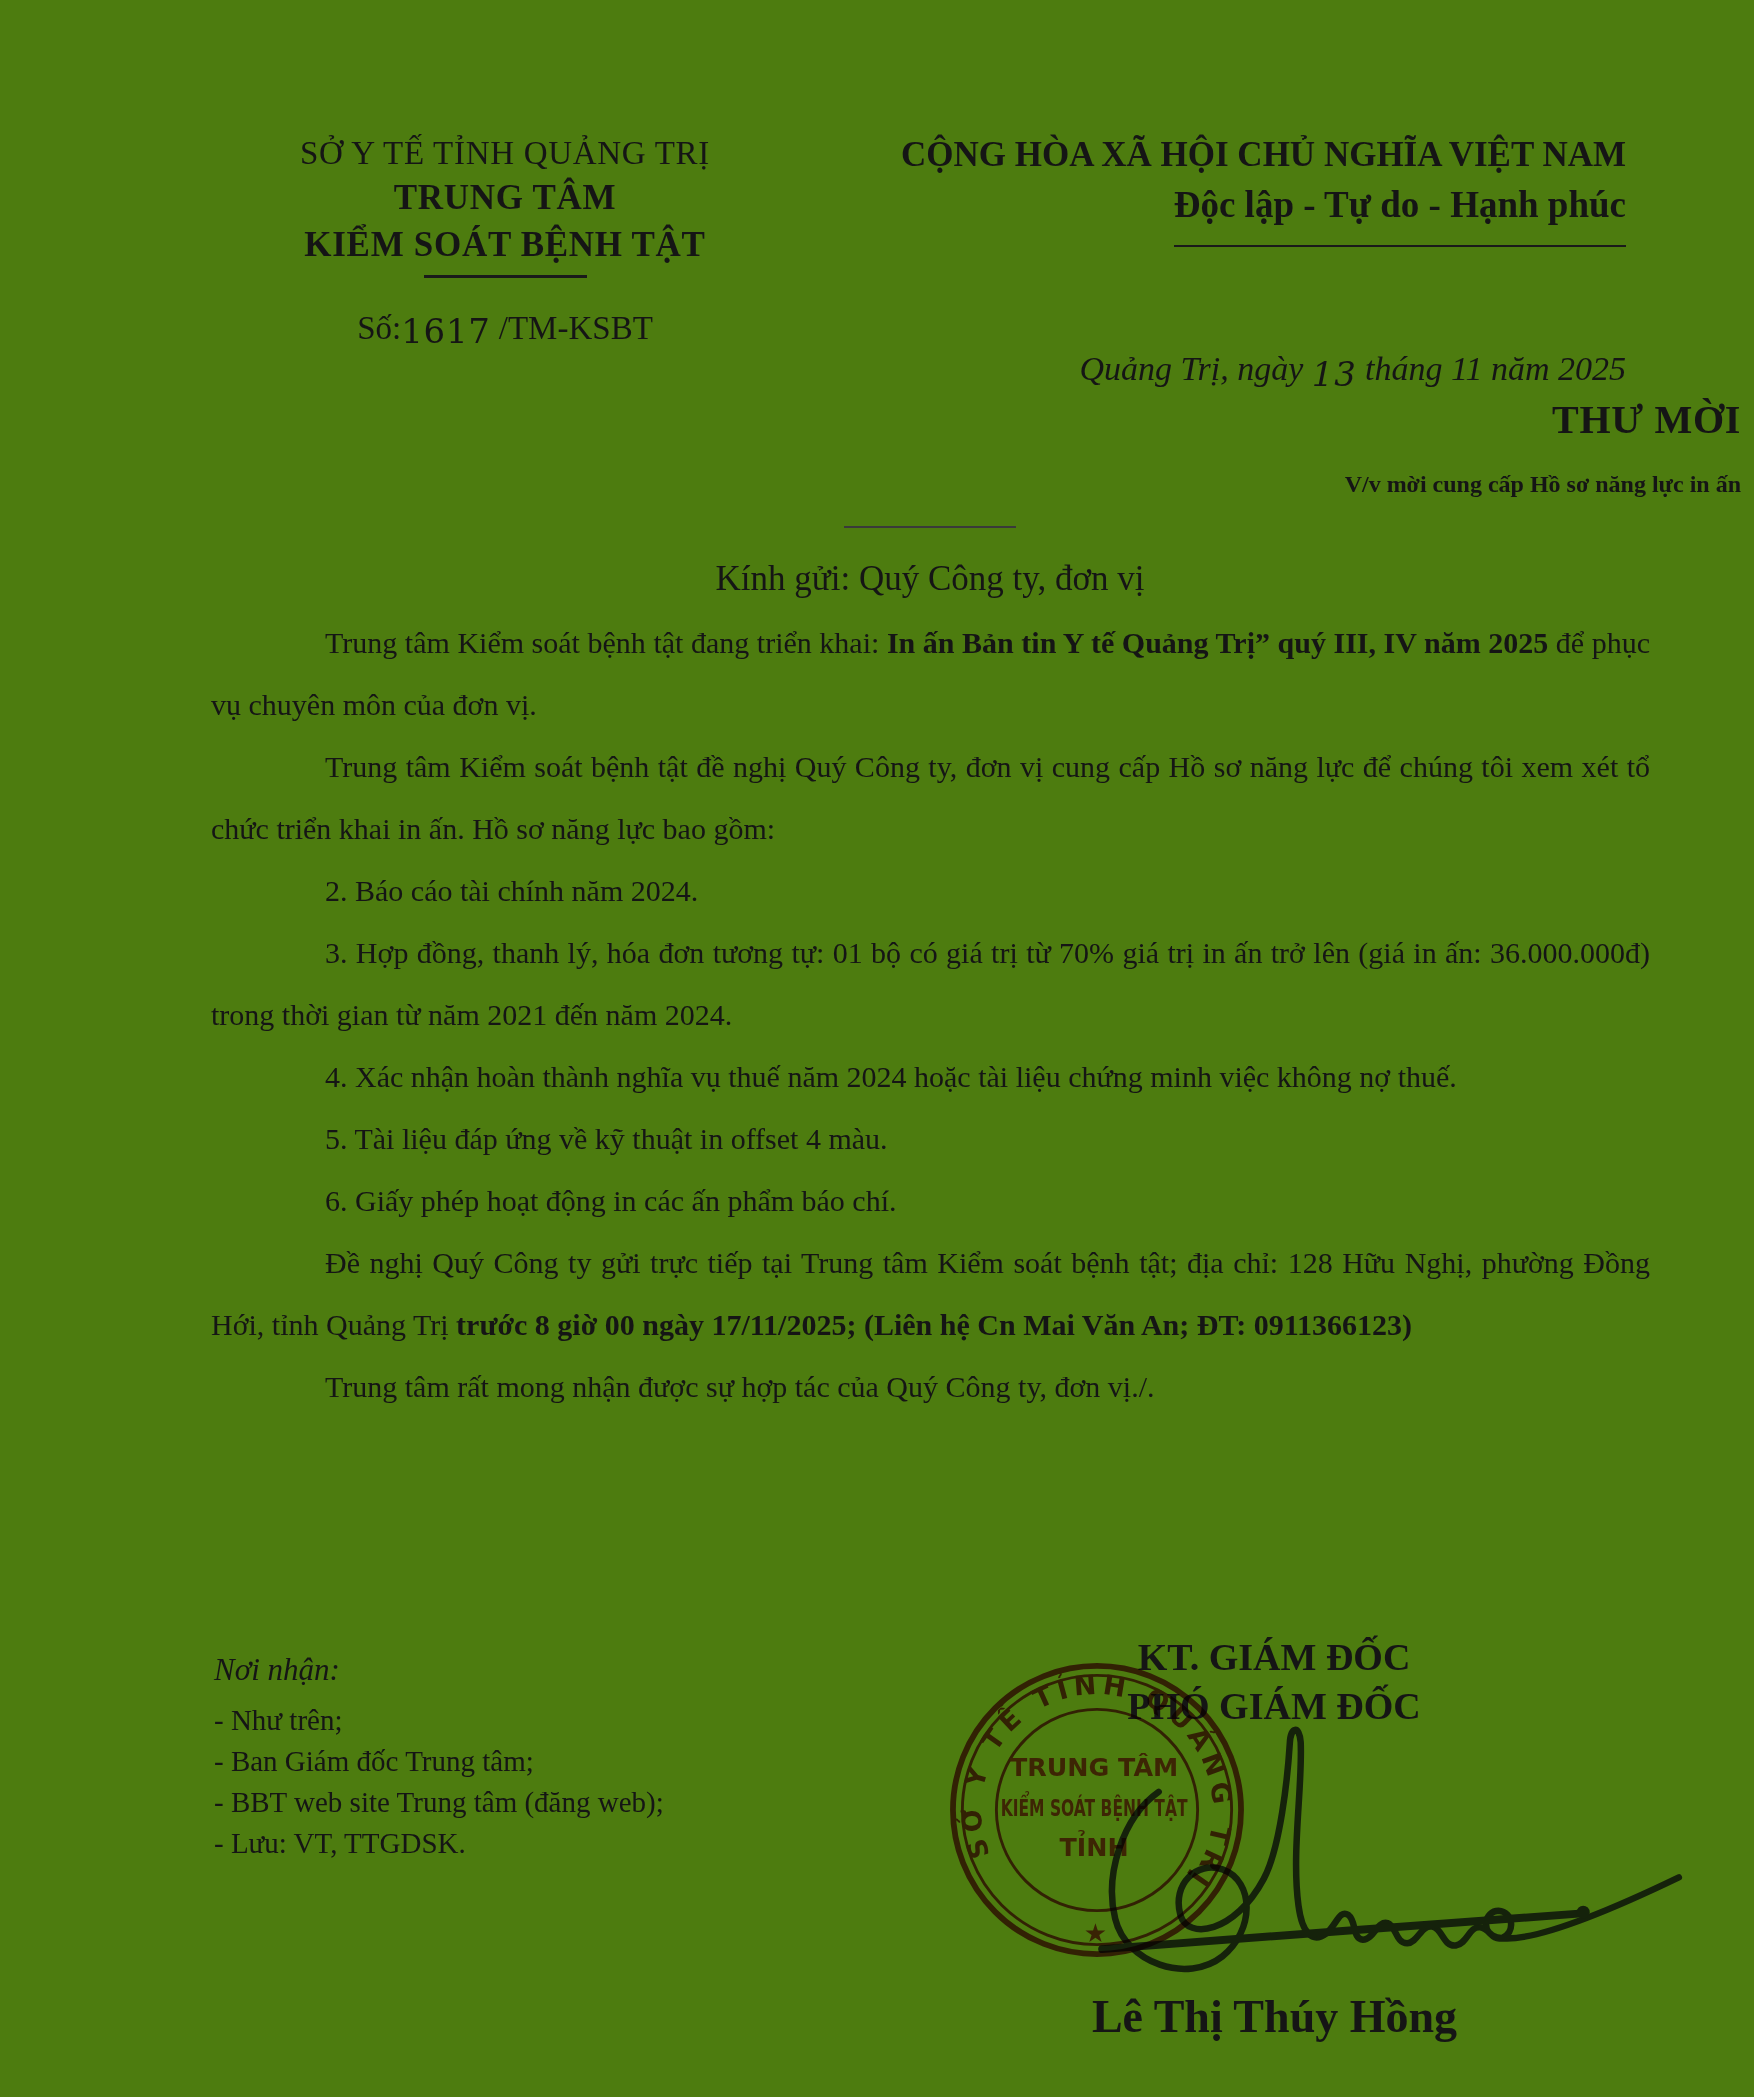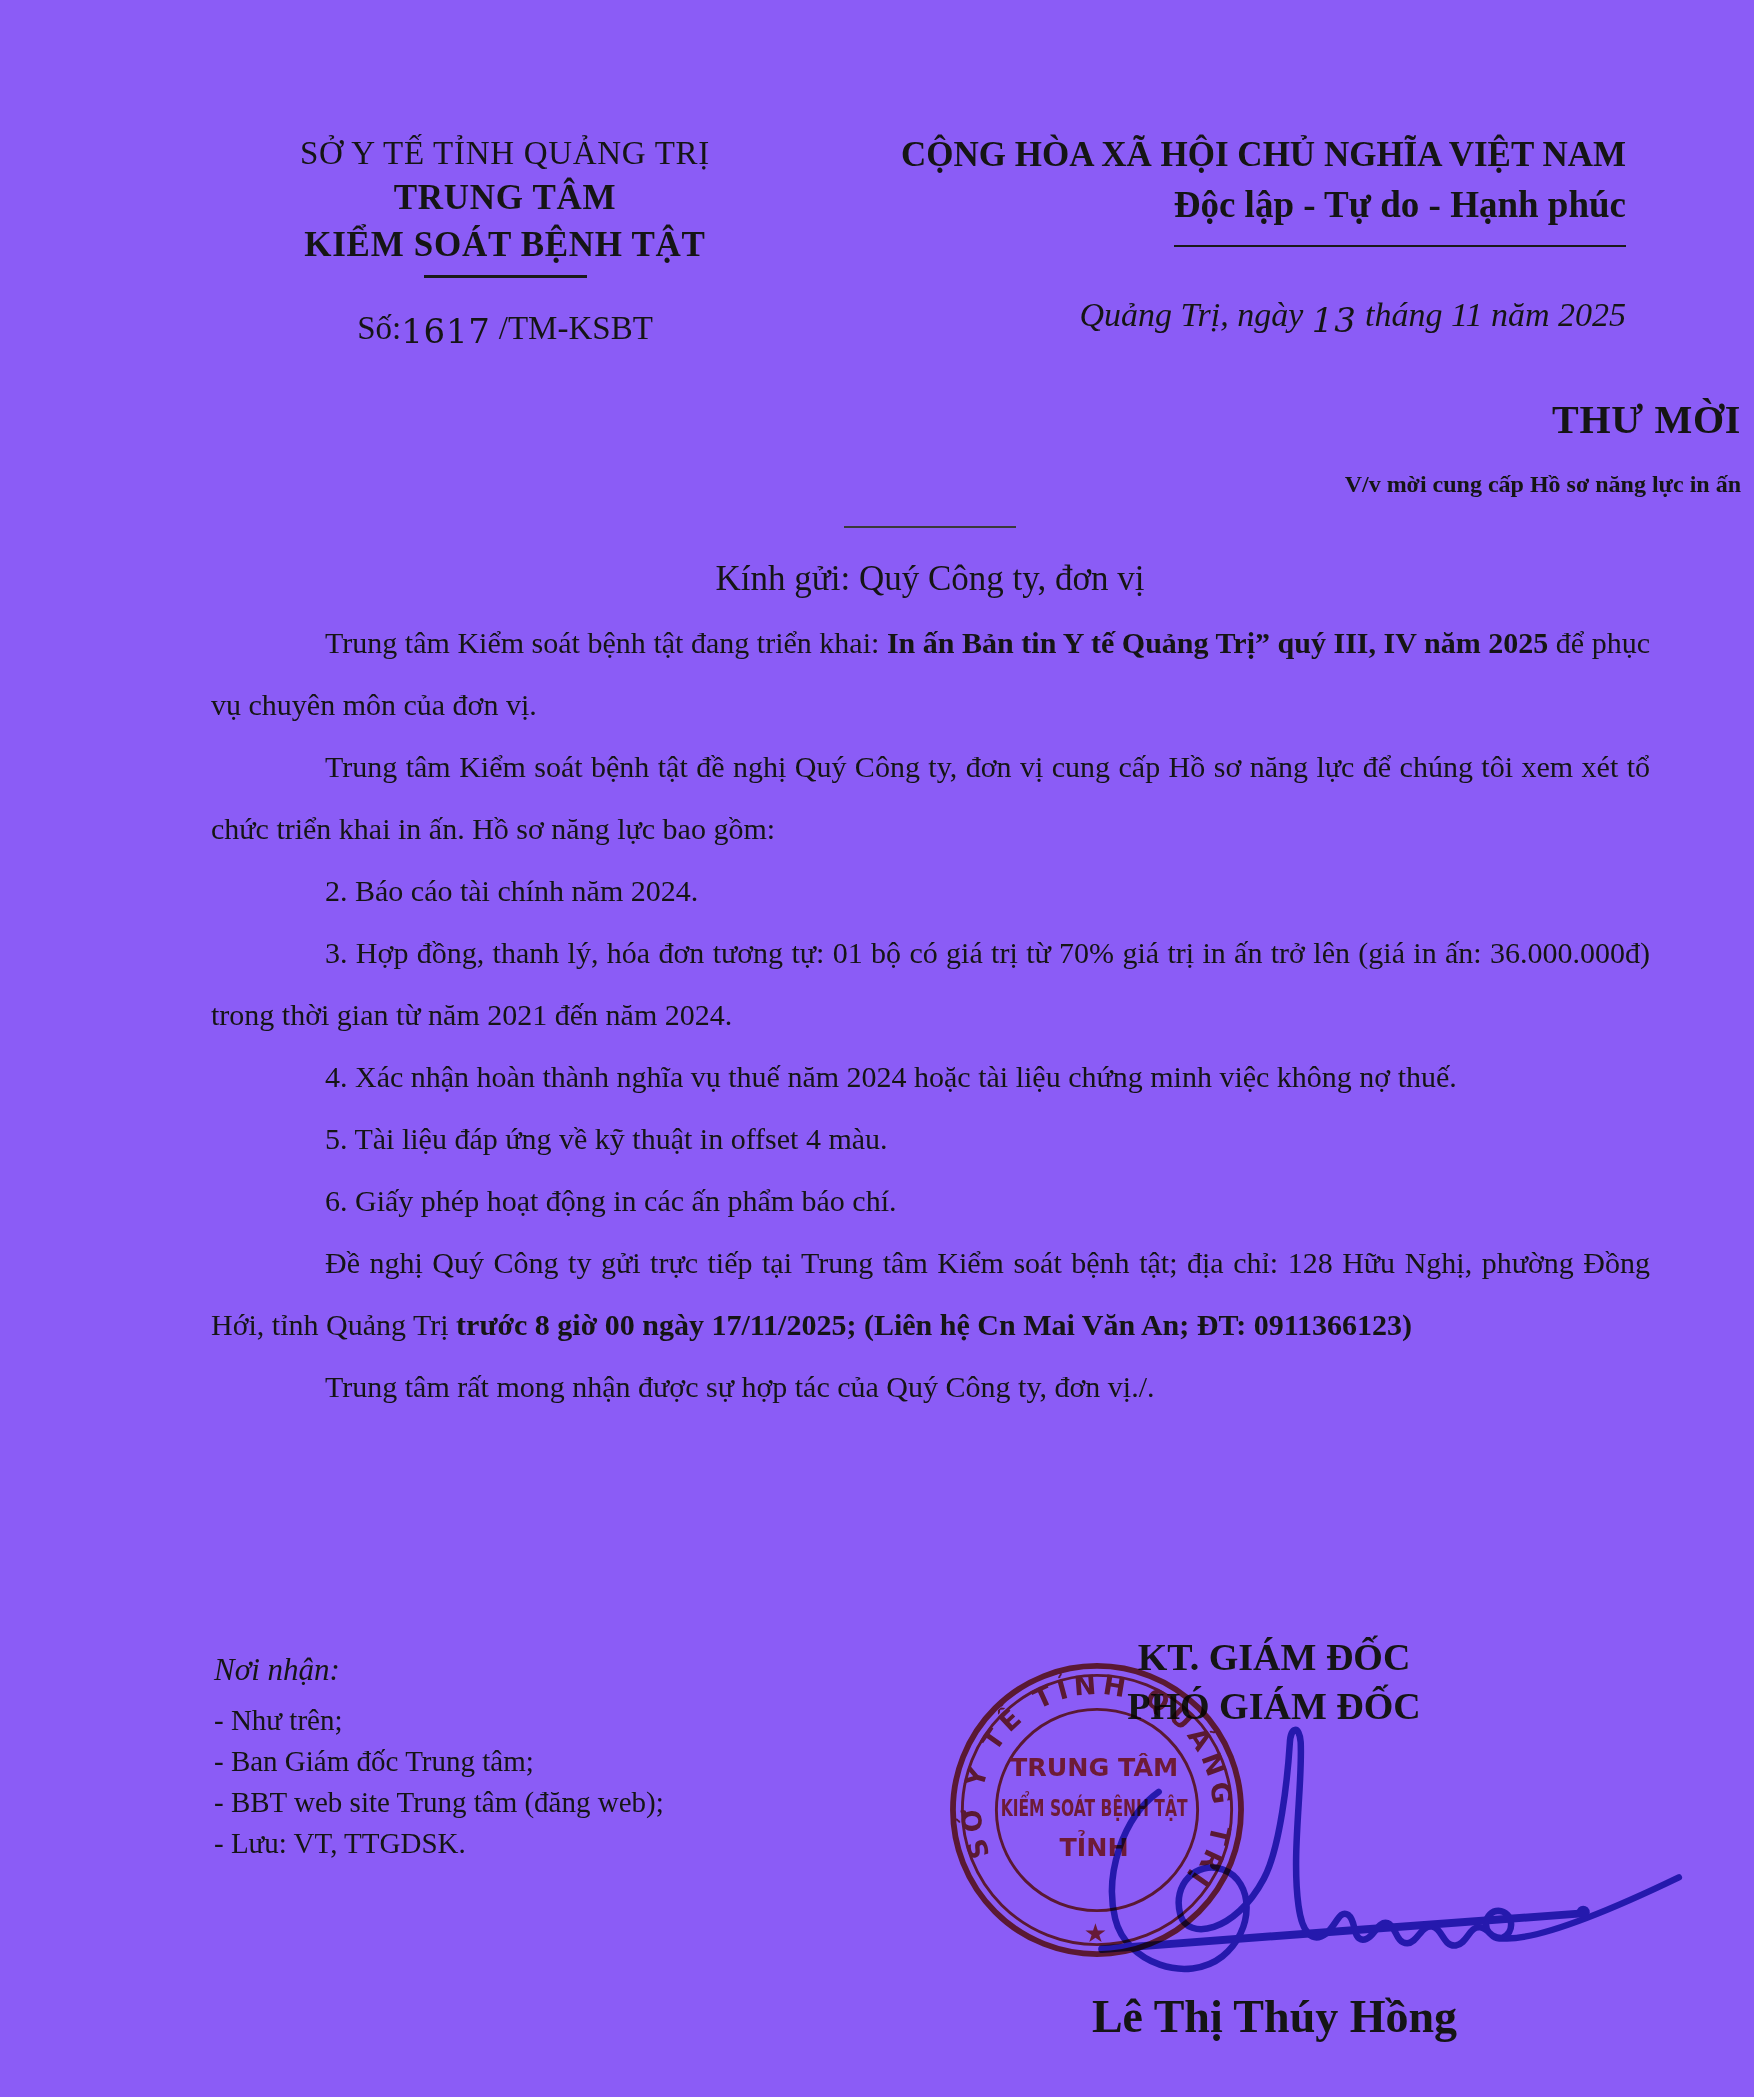--- a/index.html
+++ b/index.html
@@ -1,35 +1,35 @@
 <!DOCTYPE html>
 <html style="font-size:11.6px"><head>
 <meta charset="utf-8">
 <style>
   html,body { margin:0; padding:0; background:#e8e8e8; }
   .page {
-    position:relative; width:1755px; height:2097px; background:#8b5cf6;
+    position:relative; width:1755px; height:2097px; background:#4d7c0f;
     font-family:"Liberation Serif", serif; color:#151515; overflow:hidden;
     margin:0 auto;
   }
   
   .hdr-left { position:absolute; left:255px; top:132px; width:500px; text-align:center; }
   .hl1 { font-size:33px; line-height:42px; letter-spacing:0.7px; white-space:nowrap; }
   .hl2 { font-size:35px; line-height:48px; font-weight:bold; letter-spacing:0.7px; }
   .hl3 { font-size:35px; line-height:46px; font-weight:bold; letter-spacing:0.7px; white-space:nowrap; }
   .hl-rule { width:163px; height:2.9px; background:#1a1a1a; margin:7.2px auto 0; }
   .so-line { margin-top:29px; font-size:33px; white-space:nowrap; }
   .ins { font-family:"DejaVu Serif", serif; position:relative; top:4.3px; font-size:34px; letter-spacing:0.7px; }
   .day { font-style:italic; top:5.8px; }
   
   .hdr-right { position:absolute; left:786px; top:132px; width:840px; text-align:right; }
   .hr1 { font-size:35px; font-weight:bold; line-height:45px; white-space:nowrap; }
   .hr2 { margin-top:5.8px; }
   .hr2t { display:inline-block; font-size:37px; font-weight:bold; border-bottom:2.9px solid #1a1a1a; padding-bottom:19px; }
-  .date-line { margin-top:47px; font-size:34px; font-style:italic; white-space:nowrap; }
+  .date-line { margin-top:101px; font-size:34px; font-style:italic; white-space:nowrap; }
   
   .title-block { position:absolute; left:119px; top:397px; width:1622px; text-align:right; }
   .t1 { font-size:40px; font-weight:bold; line-height:46px; letter-spacing:0.7px; }
   .t2 { font-size:24px; font-weight:bold; line-height:46px; margin-top:18px; }
   .t-rule { width:172px; height:2.2px; background:#3a3a3a; margin:19px auto 0; }
   .salutation { position:absolute; left:119px; top:559px; width:1622px; text-align:center; font-size:35px; }
   
   .body { position:absolute; left:211px; top:612px; width:1439px; font-size:30px; line-height:62px; text-align:justify; }
   .body p { margin:0; text-indent:114px; }
   .body b { font-weight:bold; }

